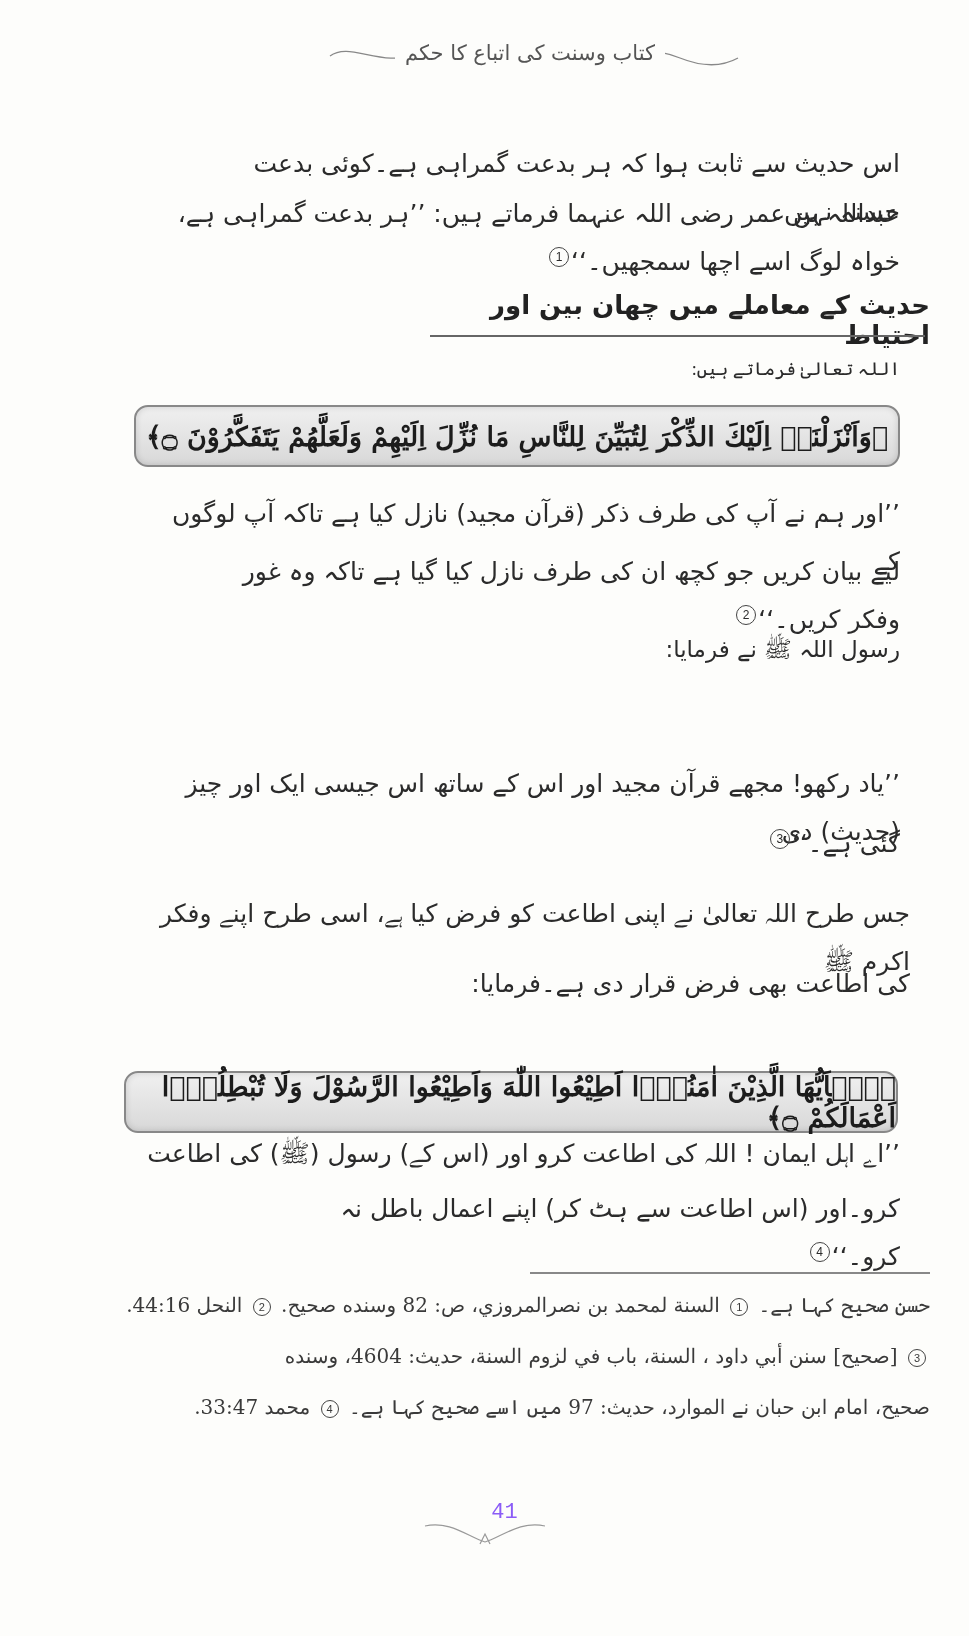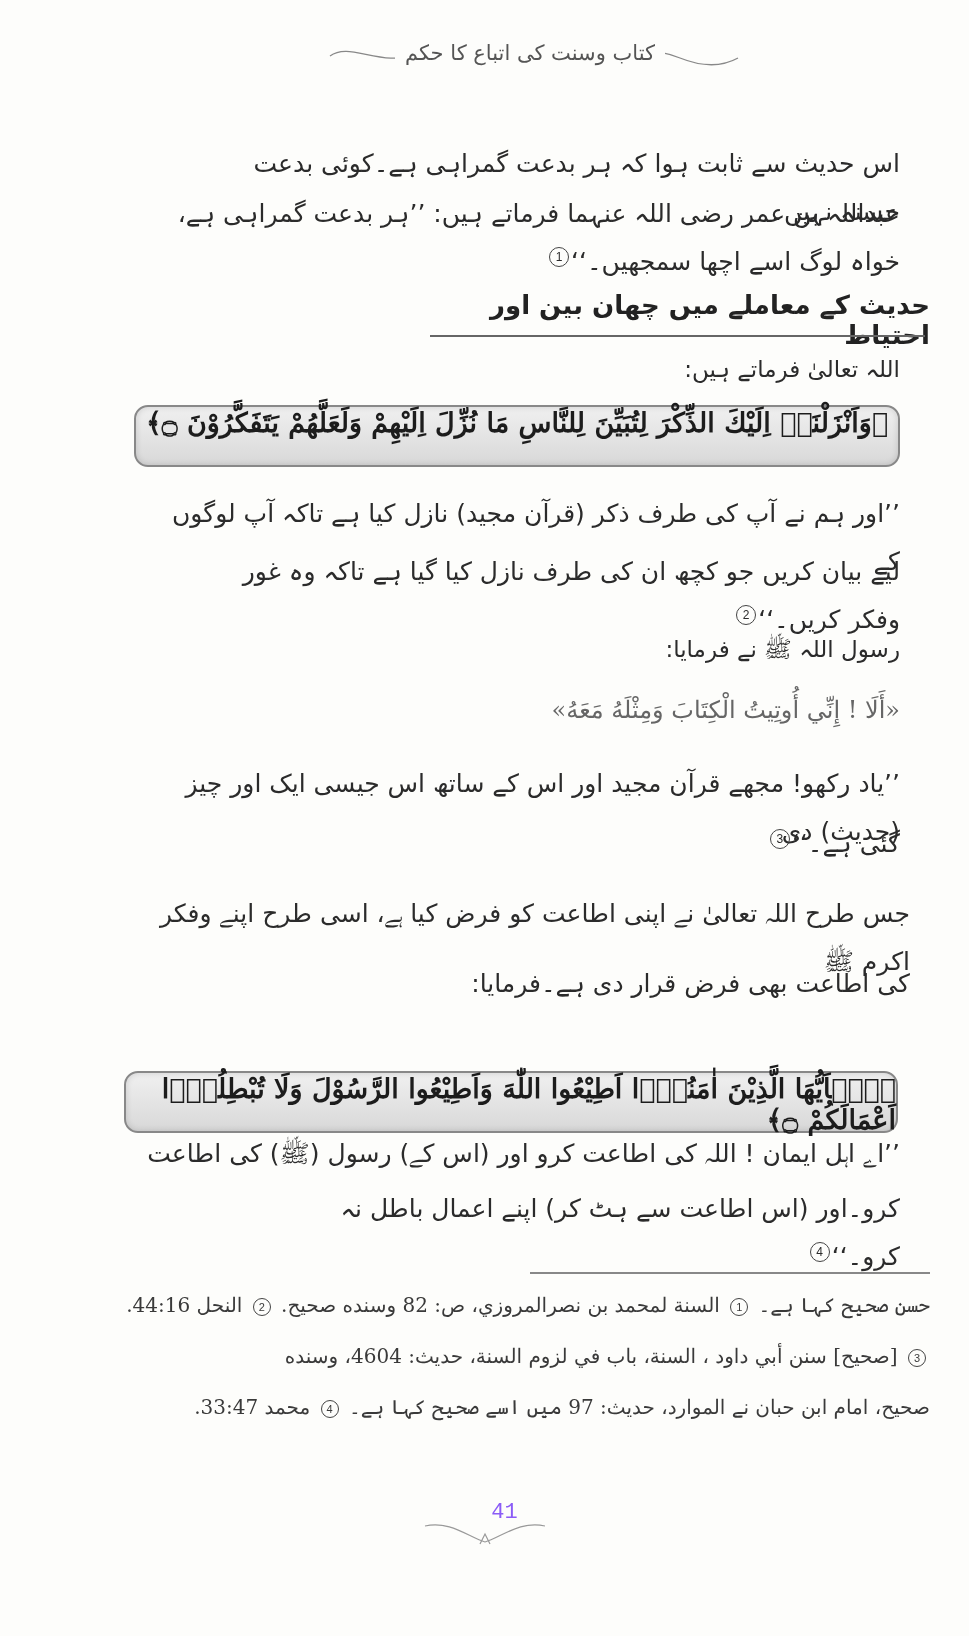--- a/index.html
+++ b/index.html
@@ -35,21 +35,21 @@
     font-size:26px; font-weight:bold; direction:rtl; color:#222;
   }
   .heading-rule {
     position:absolute; top:335px; left:430px; width:495px; height:2px; background:#666;
   }
   .ayah-box {
     position:absolute; left:134px; width:762px; height:58px;
     border:2px solid #888; border-radius:14px;
     background:linear-gradient(#f0f0f0,#d8d8d8);
     box-shadow:inset 0 0 6px rgba(0,0,0,0.15);
-    display:flex; justify-content:center;
+    display:flex; align-items:center; justify-content:center;
     direction:rtl; font-family:"DejaVu Serif", serif; font-size:27px; font-weight:bold; color:#1c1c1c;
   }
   .arabic {
     font-family:"DejaVu Serif", serif; font-size:24px; color:#666;
   }
   .fn-rule { position:absolute; top:1272px; left:530px; width:400px; height:2px; background:#888; }
   .footnotes {
     position:absolute; top:1280px; left:95px; width:835px;
     direction:rtl; text-align:justify;
     font-family:"DejaVu Serif", serif; font-size:20px; line-height:51px; color:#3a3a3a;
@@ -79,34 +79,33 @@
   </div>
 
   <div class="urdu para" style="top:140px; left:200px; width:700px;">اس حدیث سے ثابت ہوا کہ ہر بدعت گمراہی ہے۔کوئی بدعت حسنہ نہیں۔</div>
   <div class="urdu para" style="top:190px; left:130px; width:770px;">
     <span>عبداللہ بن عمر رضی اللہ عنہما فرماتے ہیں: ’’ہر بدعت گمراہی ہے، خواہ لوگ اسے اچھا سمجھیں۔‘‘</span><span class="sup">1</span>
   </div>
 
   <div class="heading">حدیث کے معاملے میں چھان بین اور احتیاط</div>
   <div class="heading-rule"></div>
 
-  <div class="urdu para" style="top:345px; left:500px; width:400px; font-size:23px;">اللہ تعالیٰ فرماتے ہیں:</div>
+  <div class="urdu para" style="top:345px; left:500px; width:400px; font-size:18px;font-family:Liberation Serif, serif;">اللہ تعالیٰ فرماتے ہیں:</div>
 
   <div class="ayah-box" style="top:405px;">
     <span>﴿وَاَنْزَلْنَاۤ اِلَيْكَ الذِّكْرَ لِتُبَيِّنَ لِلنَّاسِ مَا نُزِّلَ اِلَيْهِمْ وَلَعَلَّهُمْ يَتَفَكَّرُوْنَ ۝﴾</span>
   </div>
 
   <div class="urdu para" style="top:490px; left:140px; width:760px;">’’اور ہم نے آپ کی طرف ذکر (قرآن مجید) نازل کیا ہے تاکہ آپ لوگوں کے</div>
   <div class="urdu para" style="top:548px; left:200px; width:700px;">
     <span>لیے بیان کریں جو کچھ ان کی طرف نازل کیا گیا ہے تاکہ وہ غور وفکر کریں۔‘‘</span><span class="sup">2</span>
   </div>
 
   <div class="urdu para" style="top:625px; left:500px; width:400px; font-size:23px;">رسول اللہ ﷺ نے فرمایا:</div>
 
-  <div class="urdu arabic" style="top:690px; left:440px; width:460px; line-height:40px;">«أَلَا ! إِنِّي أُوتِيتُ الْكِتَابَ وَمِثْلَهُ مَعَهُ»</div>
 
   <div class="urdu para" style="top:760px; left:140px; width:760px;">’’یاد رکھو! مجھے قرآن مجید اور اس کے ساتھ اس جیسی ایک اور چیز (حدیث) دی</div>
   <div class="urdu para" style="top:820px; left:600px; width:300px;">
     <span>گئی ہے۔‘‘</span><span class="sup">3</span>
   </div>
 
   <div class="urdu para" style="top:890px; left:120px; width:790px;">جس طرح اللہ تعالیٰ نے اپنی اطاعت کو فرض کیا ہے، اسی طرح اپنے وفکر اکرم ﷺ</div>
   <div class="urdu para" style="top:960px; left:400px; width:510px;">کی اطاعت بھی فرض قرار دی ہے۔فرمایا:</div>
 
   <div class="ayah-box" style="top:1045px; left:124px; width:770px;margin-top:26px;">

